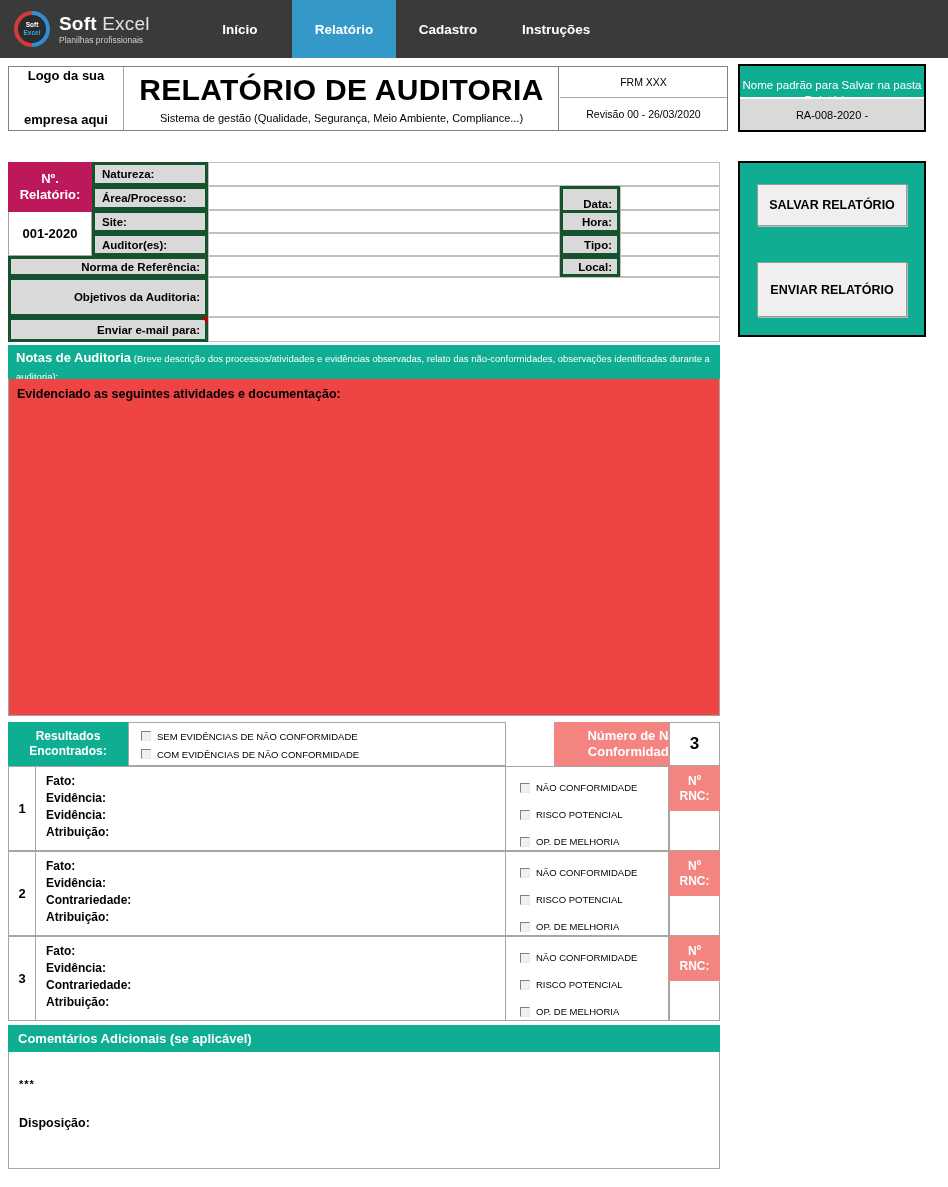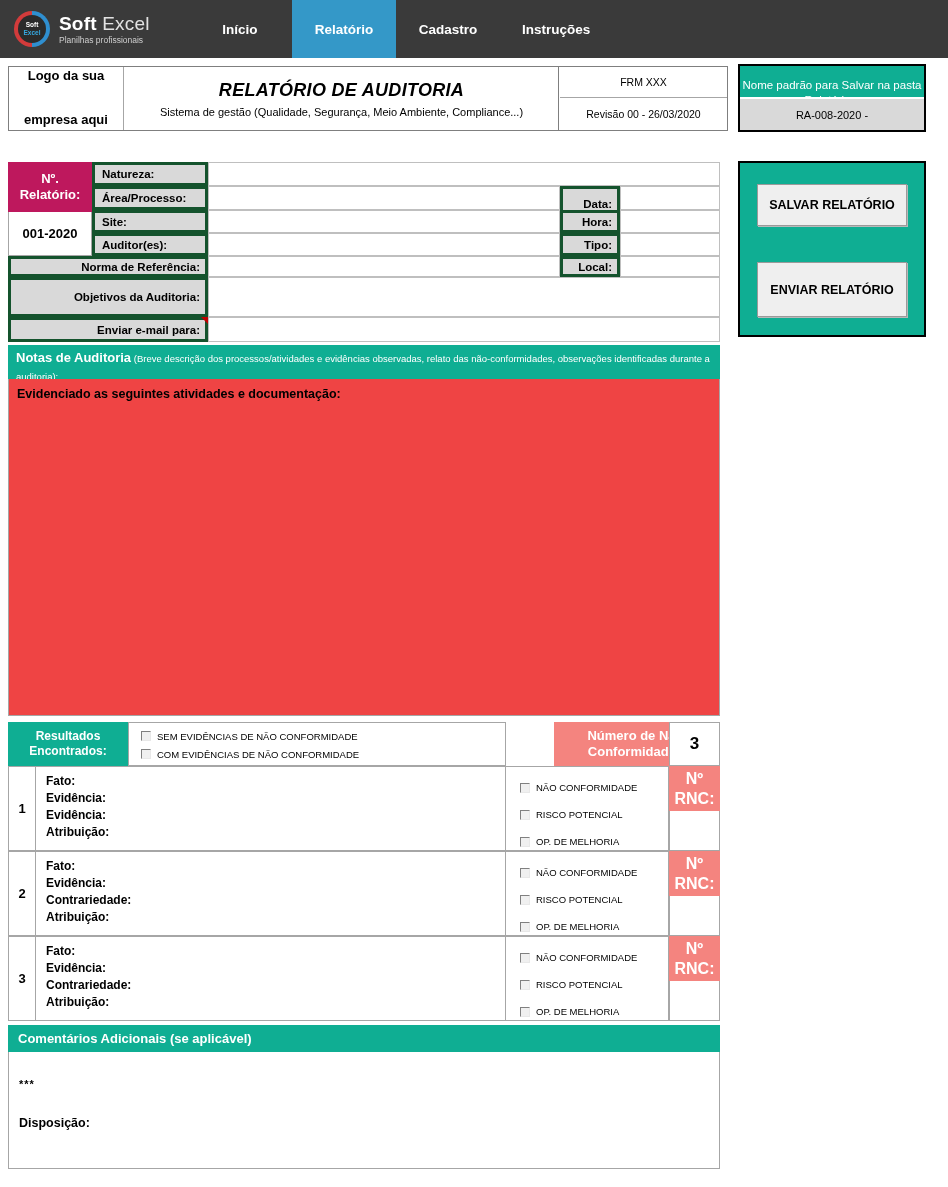--- a/index.html
+++ b/index.html
@@ -55,21 +55,21 @@
   }
   .lbl.r{justify-content:flex-end;padding-right:5px;}
   .lbl.l{justify-content:flex-start;padding-left:7px;}
   
   #hdr-outer{left:8px;top:66px;width:720px;height:65px;border:1px solid #7f7f7f;background:#fff;}
   #hdr-logo{left:9px;top:67px;width:115px;height:63px;border-right:1px solid #a6a6a6;
     display:flex;flex-direction:column;align-items:center;justify-content:space-between;
     font-size:13px;font-weight:bold;line-height:1.45;}
   #hdr-title{left:125px;top:67px;width:434px;height:63px;border-right:1px solid #7f7f7f;
     display:flex;flex-direction:column;align-items:center;justify-content:center;}
-  #hdr-title .t1{font-size:18px;font-weight:bold;letter-spacing:.3px;font-style:italic;}
+  #hdr-title .t1{font-size:30px;font-weight:bold;letter-spacing:.3px;}
   #hdr-title .t2{font-size:11px;margin-top:5px;}
   #hdr-frm{left:560px;top:67px;width:167px;height:31px;border-bottom:1px solid #a6a6a6;
     display:flex;align-items:center;justify-content:center;font-size:10.5px;}
   #hdr-rev{left:560px;top:98px;width:167px;height:32px;
     display:flex;align-items:center;justify-content:center;font-size:10.5px;}
   
   #save-outer{left:738px;top:64px;width:188px;height:68px;border:2px solid #000;background:#fff;}
   #save-title{left:740px;top:66px;width:184px;height:31px;background:#0fae93;color:#fff;
     font-size:11.5px;text-align:center;line-height:1.3;padding-top:12px;box-sizing:border-box;}
   #save-value{left:740px;top:99px;width:184px;height:31px;background:#d9d9d9;
@@ -117,21 +117,21 @@
     flex:0 0 10px;cursor:pointer;
   }
   .chklbl{font-size:9.5px;margin-left:6px;white-space:nowrap;}
   .rrow-num{border:1px solid #a6a6a6;background:#fff;display:flex;align-items:center;
     justify-content:center;font-size:13px;font-weight:bold;}
   .rrow-txt{border:1px solid #a6a6a6;border-left:none;background:#fff;box-sizing:border-box;
     padding:6px 0 0 10px;font-size:12px;font-weight:bold;line-height:1.42;}
   .rrow-chk{border:1px solid #a6a6a6;border-left:none;background:#fff;box-sizing:border-box;
     padding:7px 0 0 14px;}
   .rrow-chk .chkline{height:27px;}
-  .rnc-head{background:#f4847f;color:#fff;font-size:16px;font-weight:bold;
+  .rnc-head{background:#f4847f;color:#fff;font-size:12px;font-weight:bold;
     display:flex;flex-direction:column;align-items:center;justify-content:center;line-height:1.25;}
   .rnc-val{border:1px solid #a6a6a6;border-top:none;background:#fff;}
   
   #cm-head{left:8px;top:1025px;width:712px;height:27px;background:#0fae93;color:#fff;
     font-size:13px;font-weight:bold;display:flex;align-items:center;padding-left:10px;box-sizing:border-box;}
   #cm-body{left:8px;top:1052px;width:712px;height:117px;border:1px solid #a6a6a6;border-top:none;
     background:#fff;box-sizing:border-box;padding:26px 0 0 10px;}
   #cm-body .star{font-size:11px;font-weight:bold;letter-spacing:1px;}
   #cm-body .disp{font-size:12.5px;font-weight:bold;margin-top:26px;}
   

